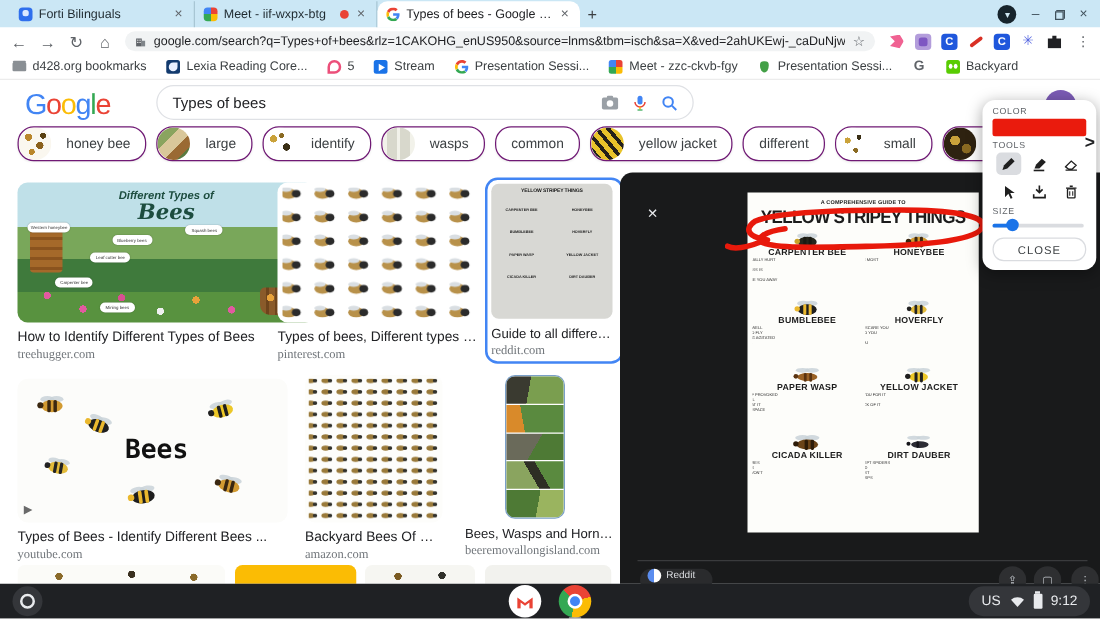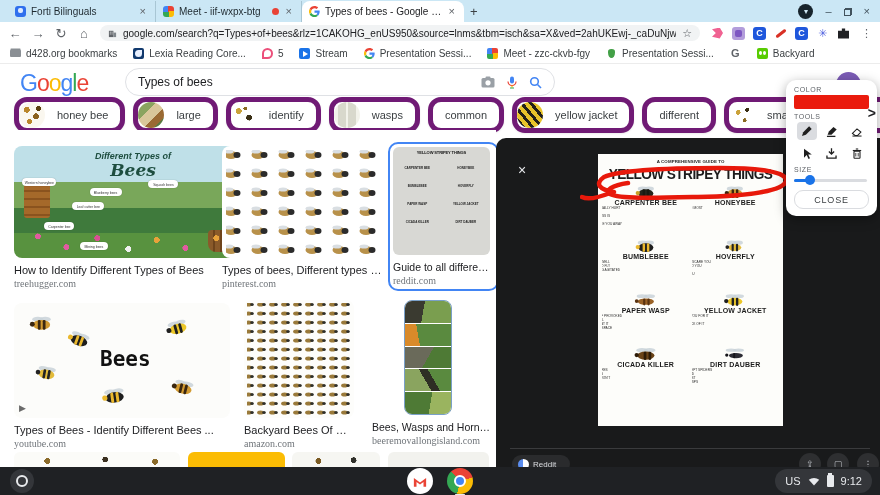--- a/index.html
+++ b/index.html
@@ -66,21 +66,21 @@
   .searchhead{position:absolute;left:0;top:65px;width:880px;height:35px;background:#fff;padding-left:48px;}
   .glogo{position:absolute;left:20px;top:5px;font-size:23px;font-weight:500;letter-spacing:-1px;}
   .glogo span:nth-child(1){color:#4285F4;}.glogo span:nth-child(2){color:#EA4335;}
   .glogo span:nth-child(3){color:#FBBC05;}.glogo span:nth-child(4){color:#4285F4;}
   .glogo span:nth-child(5){color:#34A853;}.glogo span:nth-child(6){color:#EA4335;}
   .searchbar{position:absolute;left:125px;top:3px;width:430px;height:28px;border:1px solid #dfe1e5;border-radius:15px;display:flex;align-items:center;box-sizing:border-box;padding:0 12px;gap:12px;}
   .query{flex:1;font-size:12px;color:#202124;}
   .sico{flex:none;}
   
   .chips{position:absolute;left:0;top:100px;width:880px;height:30px;background:#fff;display:flex;align-items:center;gap:8px;padding:0 14px;box-sizing:border-box;}
-  .chip{height:26px;border:5px solid #701a75;box-shadow:0 1px 2px rgba(0,0,0,.08);border-radius:13px;display:flex;align-items:center;background:#fff;overflow:hidden;flex:none;}
+  .chip{height:26px;border:1px solid #701a75;box-shadow:0 1px 2px rgba(0,0,0,.08);border-radius:13px;display:flex;align-items:center;background:#fff;overflow:hidden;flex:none;}
   .chip .cl{font-size:11px;color:#3c4043;padding:0 12px;}
   .cthumb{width:26px;height:26px;border-radius:50%;flex:none;}
   .t-honey{background:radial-gradient(circle 3px at 30% 30%,#b9862a 95%,transparent),radial-gradient(circle 3px at 65% 55%,#8a601c 95%,transparent),radial-gradient(circle 2.5px at 40% 75%,#b9862a 95%,transparent),radial-gradient(circle 2.5px at 75% 25%,#5a4010 95%,transparent),#faf7ef;}
   .t-large{background:linear-gradient(135deg,#8aa45f 0 35%,#d9c79a 35% 60%,#9a6a33 60% 80%,#5a7a3f 80%);}
   .t-identify{background:radial-gradient(circle 3px at 30% 35%,#caa23a 95%,transparent),radial-gradient(circle 3px at 70% 60%,#3a2f15 95%,transparent),radial-gradient(circle 2px at 55% 25%,#8a6a22 95%,transparent),#fff;}
   .t-wasps{background:linear-gradient(90deg,#f2f2ea 0 15%,#d8d8cc 15% 45%,#f2f2ea 45% 55%,#d8d8cc 55% 85%,#f2f2ea 85%);}
   .t-yj{background:repeating-linear-gradient(50deg,#e8c32a 0 4px,#23201a 4px 7px);}
   .t-small{background:radial-gradient(circle 2.5px at 35% 40%,#caa23a 95%,transparent),radial-gradient(circle 2px at 70% 30%,#3a2f15 95%,transparent),radial-gradient(circle 2px at 60% 70%,#8a6a22 95%,transparent),#fff;}
   .t-big{background:radial-gradient(circle 4px at 35% 40%,#caa23a 95%,transparent),radial-gradient(circle 4px at 70% 65%,#8a6a22 95%,transparent),#2e2210;}
   .chips-arrow{position:absolute;right:4px;top:5px;font-size:14px;font-weight:bold;color:#202124;z-index:40;}
@@ -142,21 +142,21 @@
   .v-carpenter{--b:#26261c;--s:#1a1a12;--h:#c9a227;}
   .v-honeybee{--b:#d29a31;--s:#3a2710;}
   .v-bumble{--b:#1e1e1e;--s:#eab82e;}
   .v-hover{--b:#e3bb3a;--s:#232323;}
   .v-paper{--b:#9a6226;--s:#5a3310;}
   .v-yj{--b:#ecc728;--s:#1f1f1f;}
   .v-cicada{--b:#6b4418;--s:#2e1c08;}
   .v-dauber{--b:#2c2c34;--s:#15151a;}
   .redmark{position:absolute;left:84px;top:26px;width:216px;height:42px;z-index:5;pointer-events:none;}
   .pv-divider{position:absolute;left:14px;right:10px;top:310px;height:1px;background:#3a3b3d;}
-  .srcpill{position:absolute;left:16px;top:317px;width:58px;height:18px;border-radius:9px;background:#2a2b2d;display:flex;align-items:center;gap:4px;padding:0 6px;box-sizing:border-box;}
+  .srcpill{position:absolute;left:16px;top:317px;width:58px;height:18px;border-radius:9px;background:#2a2b2d;display:flex;align-items:flex-start;gap:4px;padding:0 6px;box-sizing:border-box;}
   .srcpill .rlogo{width:11px;height:11px;border-radius:50%;background:linear-gradient(90deg,#5b8def 0 50%,#fff 50%);flex:none;}
   .srcpill .rtxt{font-size:8px;color:#dadce0;}
   .actcirc{position:absolute;top:315px;width:22px;height:22px;border-radius:50%;background:#2e2f31;color:#bdc1c6;font-size:9px;display:flex;align-items:center;justify-content:center;}
   
   .avatar{position:absolute;left:836px;top:72px;width:25px;height:25px;border-radius:50%;background:#7b5bb5;z-index:30;}
   .panel{position:absolute;left:786px;top:80px;width:91px;height:136px;background:#fff;border-radius:10px;box-shadow:0 3px 12px rgba(0,0,0,.35);z-index:35;padding:6px 8px;box-sizing:border-box;}
   .plabel{font-size:7px;color:#5f6368;letter-spacing:.6px;margin-bottom:2px;}
   .swatch{width:100%;height:14px;border-radius:2px;margin-bottom:4px;}
   .toolgrid{display:grid;grid-template-columns:repeat(3,1fr);row-gap:4px;justify-items:center;margin-bottom:4px;}
   .toolbtn{width:20px;height:18px;border-radius:4px;display:flex;align-items:center;justify-content:center;}

